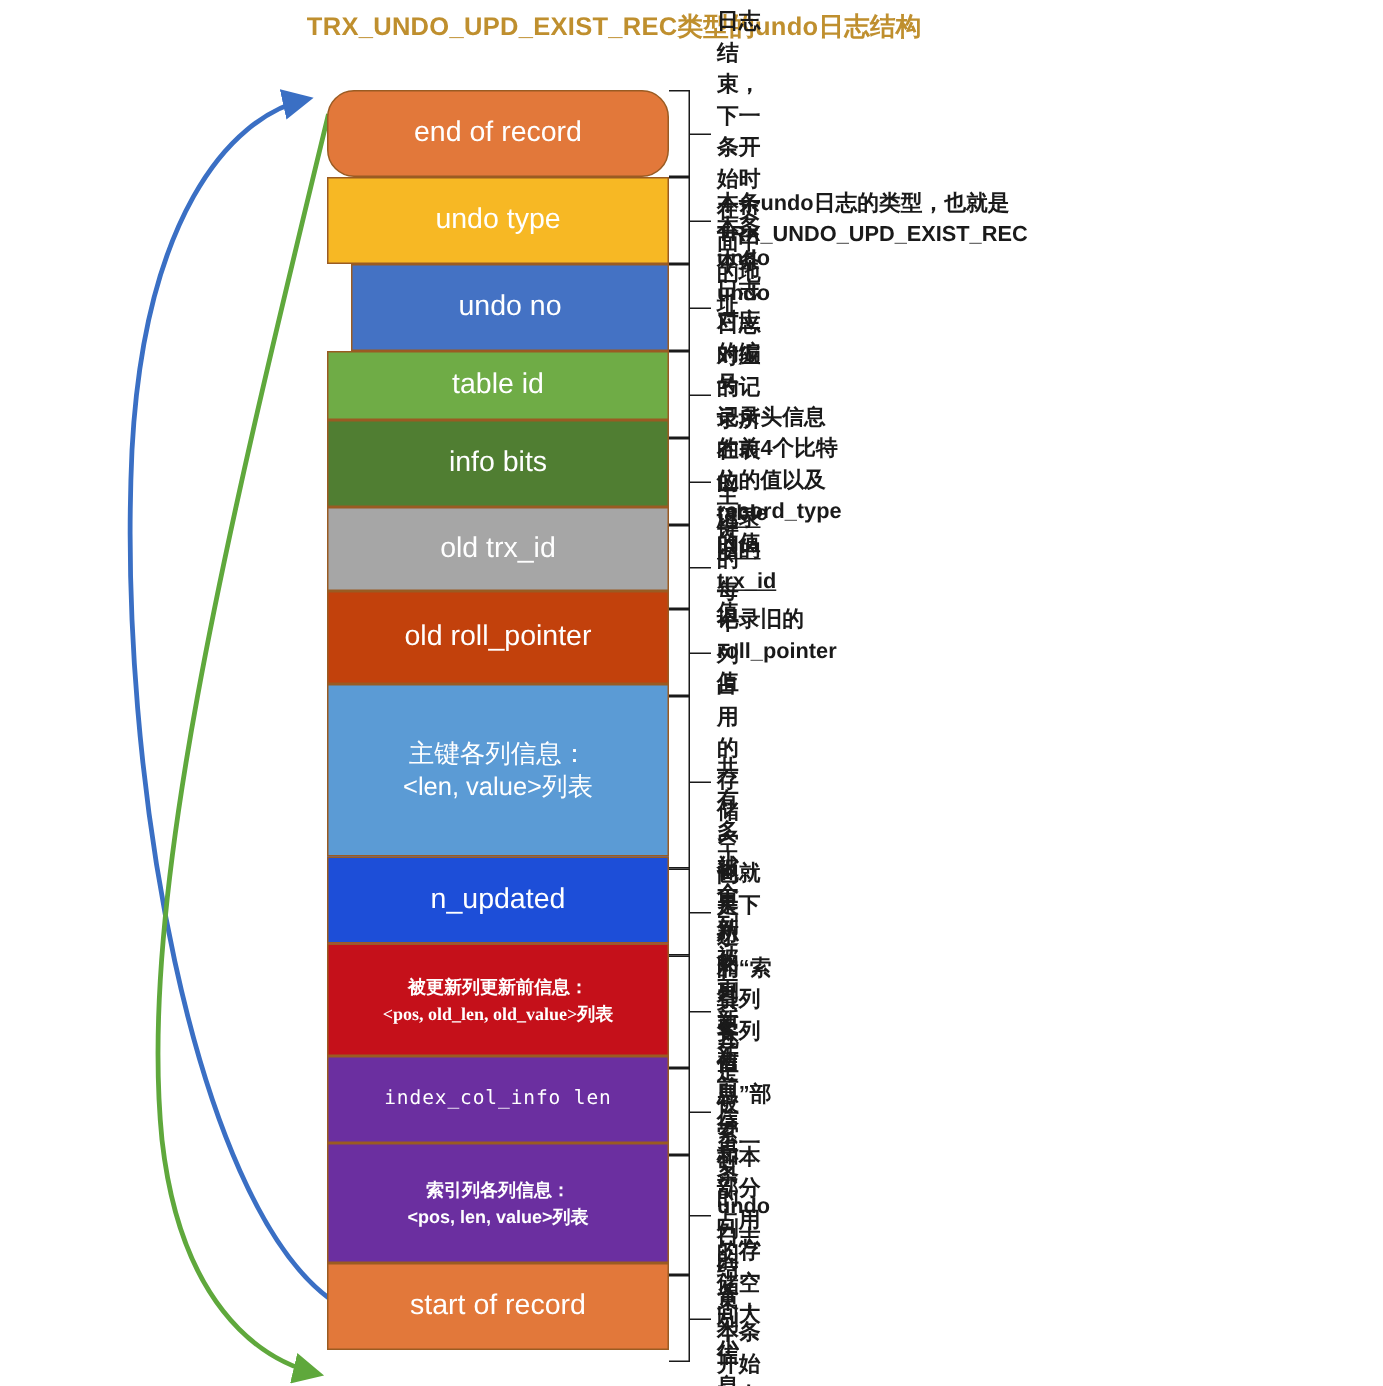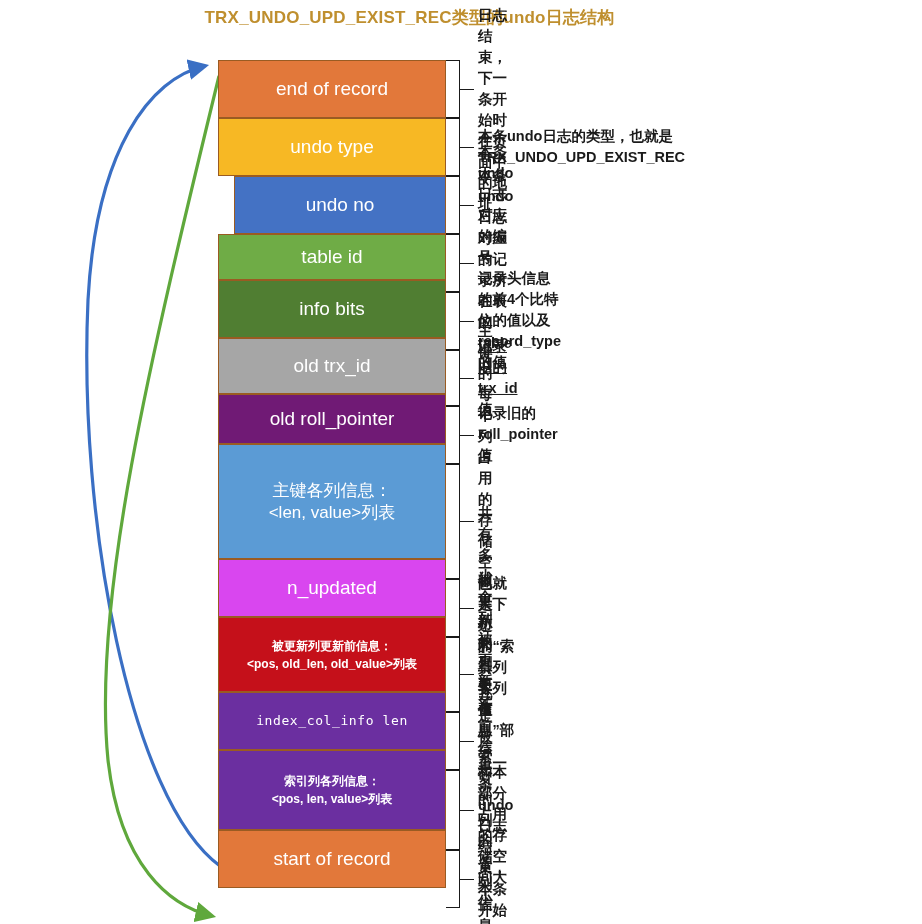--- a/index.html
+++ b/index.html
@@ -123,21 +123,21 @@
     <marker id="arrow-green" viewBox="0 0 10 10" refX="8" refY="5" markerWidth="6.5" markerHeight="6.5" orient="auto-start-reverse">
       <path d="M 0 0 L 10 5 L 0 10 z" fill="#5FA83C"></path>
     </marker>
   </defs>
   <path d="M 220 866 C 130 800 78 520 88 300 C 96 150 150 78 205 66" fill="none" stroke="#3A6FC4" stroke-width="3.2" marker-end="url(#arrow-blue)"></path>
   <path d="M 219 76 C 150 360 92 600 108 760 C 120 866 170 906 212 916" fill="none" stroke="#5FA83C" stroke-width="3.2" marker-end="url(#arrow-green)"></path>
 </svg>
 
 <div id="block-stack">
 
-  <div class="struct-block" style="height:58px; background:#E2783A;">
+  <div class="struct-block" style="height:58px; background:#E2783A;border-radius:18px;">
     <span class="block-label size-lg">end of record</span>
   </div>
 
   <div class="struct-block" style="height:58px; background:#F7B824;">
     <span class="block-label size-lg">undo type</span>
   </div>
 
   <div class="struct-block" style="height:58px; background:#4472C4;margin-left:16px;">
     <span class="block-label size-lg">undo no</span>
   </div>
@@ -147,34 +147,34 @@
   </div>
 
   <div class="struct-block" style="height:58px; background:#507E32;">
     <span class="block-label size-lg">info bits</span>
   </div>
 
   <div class="struct-block" style="height:56px; background:#A6A6A6;">
     <span class="block-label size-lg">old trx_id</span>
   </div>
 
-  <div class="struct-block" style="height:50px; background:#701a75;">
+  <div class="struct-block" style="height:62px; background:#c2410c;">
     <span class="block-label size-lg">old roll_pointer</span>
   </div>
 
   <div class="struct-block" style="height:115px; background:#5B9BD5;">
     <span class="block-label size-md">主键各列信息：
 &lt;len, value&gt;列表</span>
   </div>
 
-  <div class="struct-block" style="height:58px; background:#d946ef;">
+  <div class="struct-block" style="height:58px; background:#1d4ed8;">
     <span class="block-label size-lg">n_updated</span>
   </div>
 
-  <div class="struct-block" style="height:75px; background:#C5101A;">
+  <div class="struct-block" style="height:75px; background:#C5101A;font-family:Liberation Serif, serif;">
     <span class="block-label size-sm2">被更新列更新前信息：
 &lt;pos, old_len, old_value&gt;列表</span>
   </div>
 
   <div class="struct-block" style="height:58px; background:#6B2FA0;">
     <span class="block-label size-mono">index_col_info len</span>
   </div>
 
   <div class="struct-block" style="height:80px; background:#6B2FA0;">
     <span class="block-label size-sm2">索引列各列信息：

